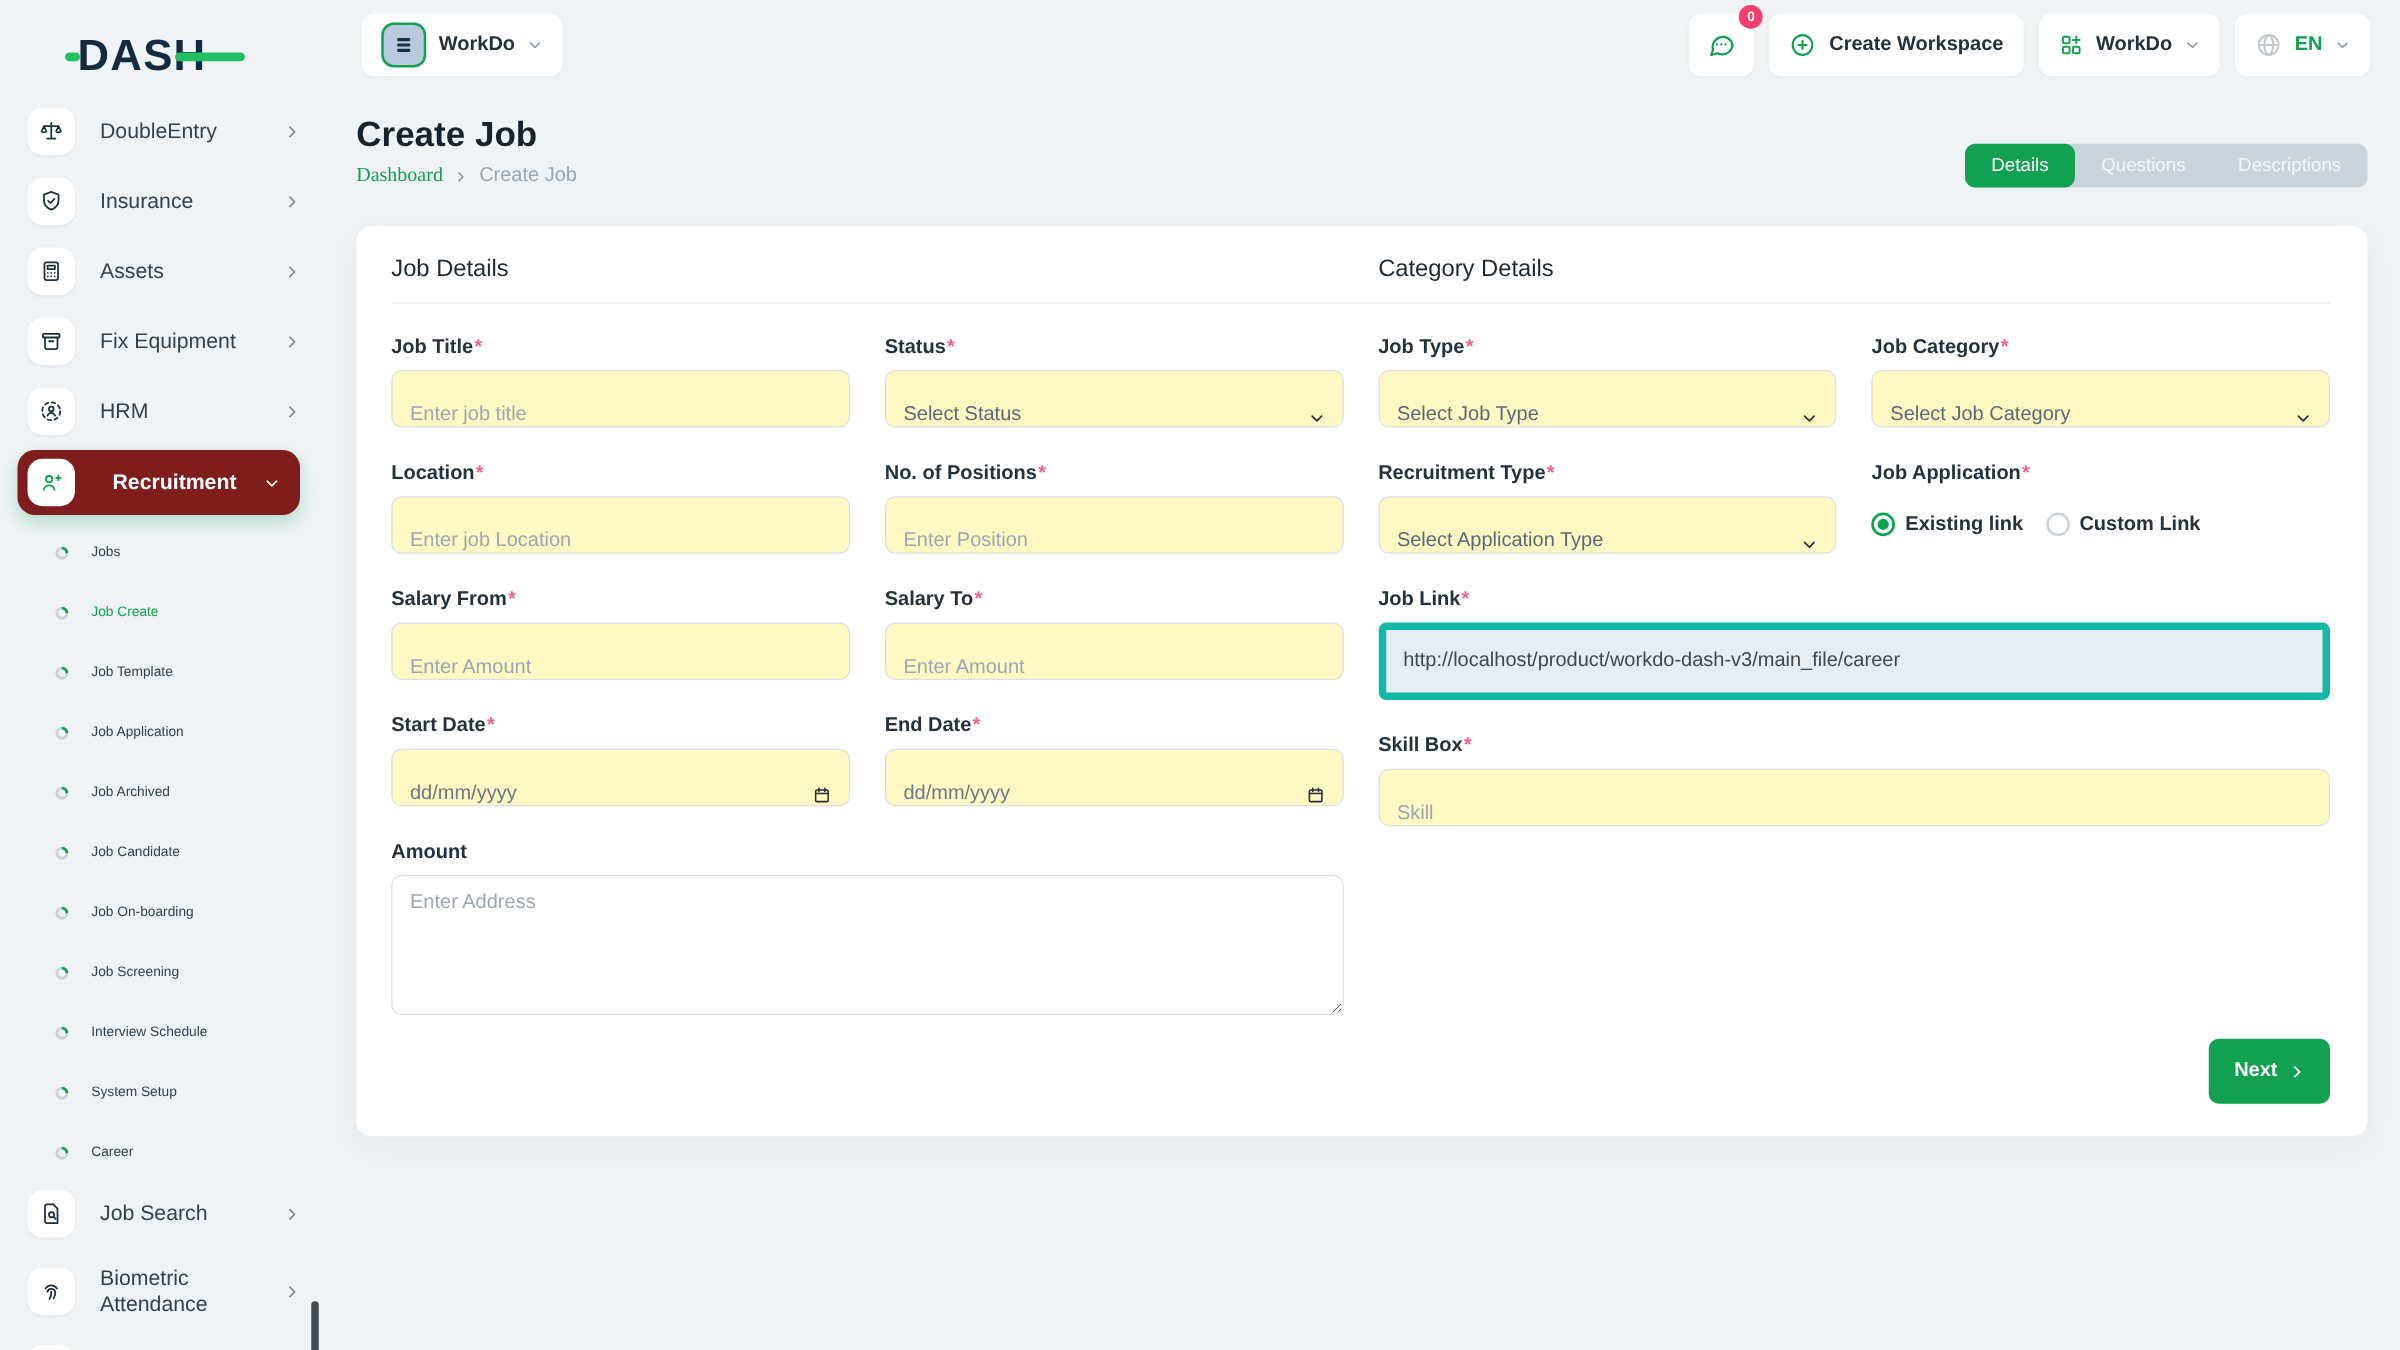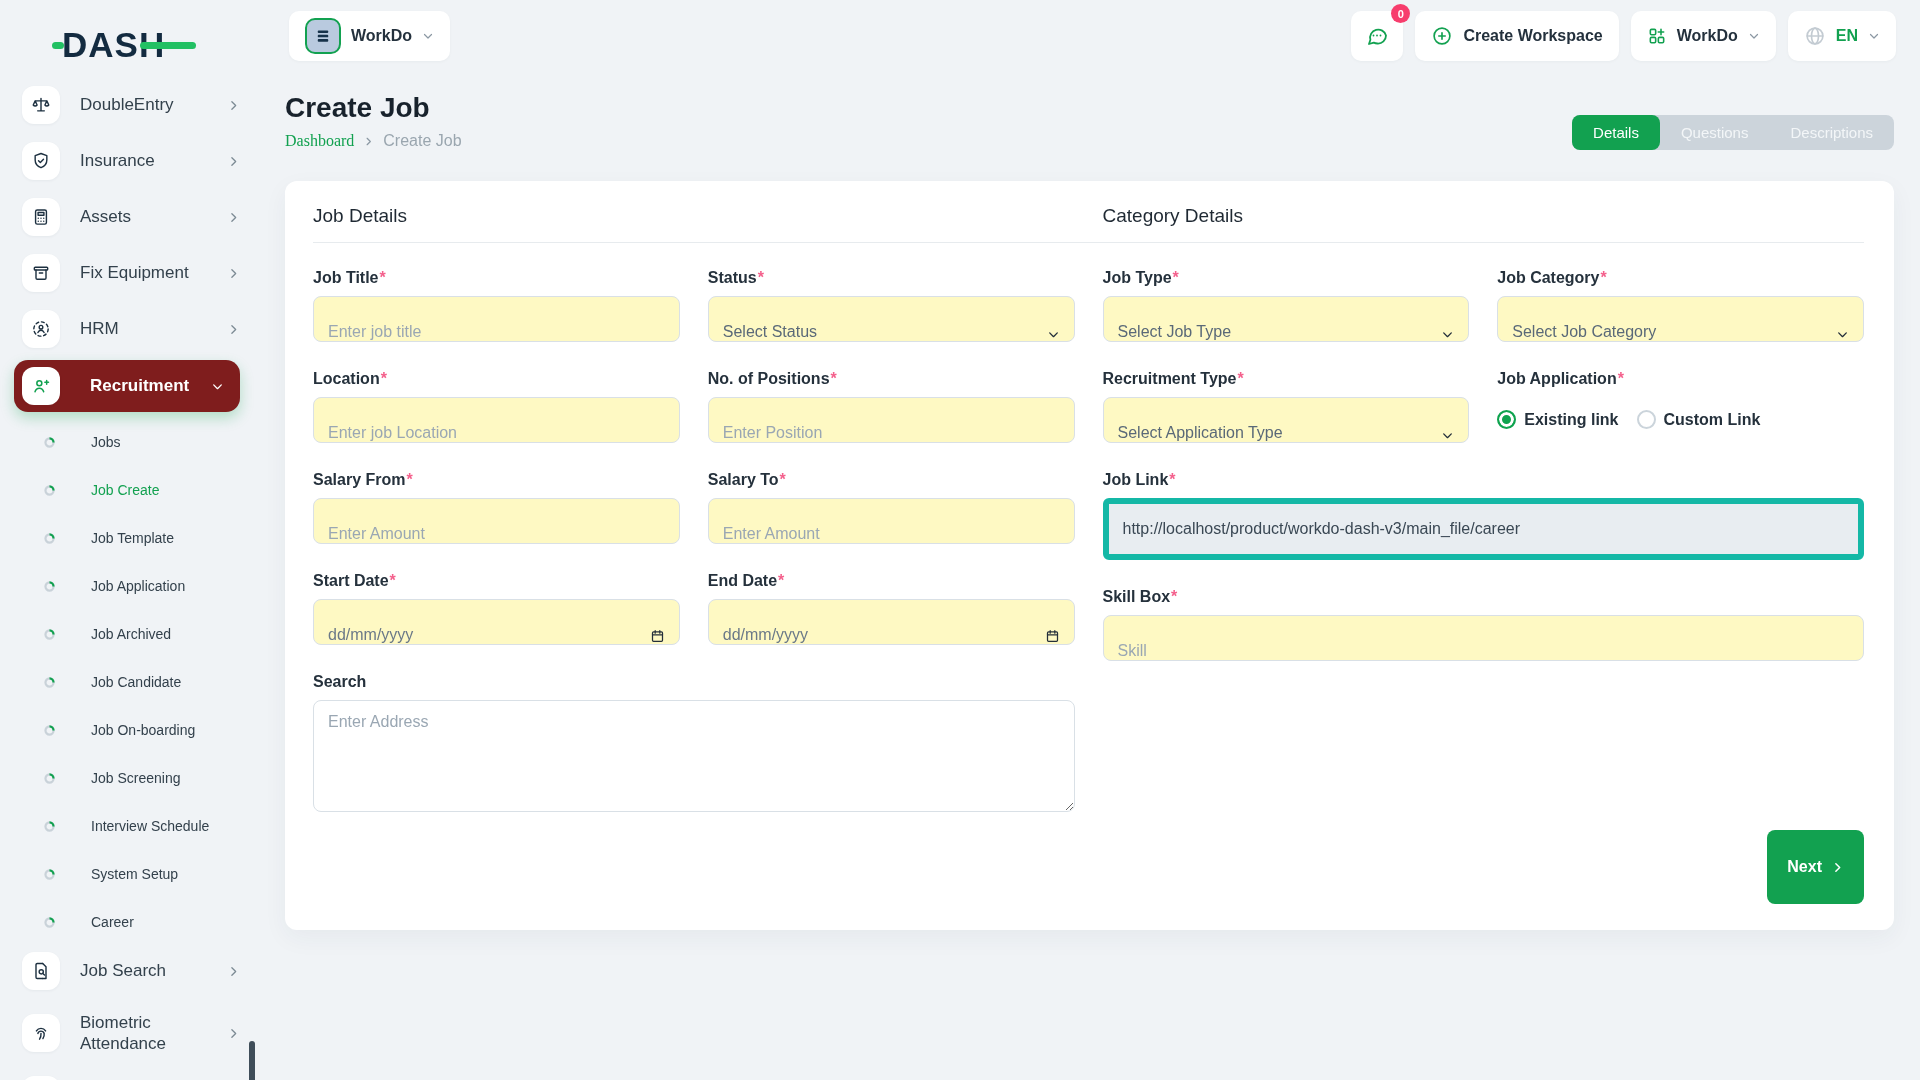--- a/index.html
+++ b/index.html
@@ -46,22 +46,22 @@
   .item .chev { color:#7c8a94; }
   .item.pill {
     background:#7f1d1d; border-radius:14px; margin:0 18px 6px 14px;
     height:52px; padding:0 16px 0 8px;
     box-shadow:0 6px 14px rgba(18,161,80,.28);
   }
   .item.pill .tile { color:#12a150; }
   .item.pill .label { color:#ffffff; font-weight:700; }
   .item.pill .chev { color:#ffffff; }
   .subitem {
-    display:flex; align-items:center; gap:36px; height:48px;
-    padding-left:44px; font-size:14px; color:#33414c; cursor:pointer;
+    display:flex; align-items:center; gap:18px; height:48px;
+    padding-left:44px; font-size:11px; color:#33414c; cursor:pointer;
   }
   .subitem.active { color:#12a150; }
   .scroll-thumb {
     position:absolute; right:3px; top:1041px; width:6px; height:52px;
     background:#3f4d59; border-radius:3px;
   }
 
   
   .main { flex:1; display:flex; flex-direction:column; }
   .topbar {
@@ -155,21 +155,21 @@
   .radios { display:flex; align-items:center; gap:18px; margin-top:22px; }
   .radio { display:flex; align-items:center; gap:8px; cursor:pointer; font-size:16px; font-weight:700; color:#25313c; }
   .radio input {
     appearance:none; -webkit-appearance:none; width:19px; height:19px; border-radius:50%;
     border:2px solid #cbd4db; background:#fff; margin:0; cursor:pointer;
   }
   .radio input:checked { border-color:#0ea34e; background:#0ea34e; box-shadow:inset 0 0 0 3px #ffffff; }
   .btn-row { display:flex; justify-content:flex-end; margin-top:14px; }
   .btn-next {
     display:flex; align-items:center; gap:9px; background:#12a150; color:#fff;
-    border:none; border-radius:8px; padding:28px 20px; font-size:16px; font-weight:600;
+    border:none; border-radius:8px; padding:17px 20px; font-size:16px; font-weight:600;
     cursor:pointer; font-family:"Liberation Sans", sans-serif;
   }
 </style>
 </head>
 <body>
 
 <aside class="sidebar">
   <div class="logo">
     <span class="logo-nub"></span>
     <span class="logo-text">DASH</span>
@@ -558,21 +558,21 @@
                 <span style="color:#242f3a">
                     <svg width="15" height="16" viewBox="0 0 24 24" fill="none" stroke="currentColor" stroke-width="2" stroke-linecap="round" stroke-linejoin="round">
                       <rect x="4" y="5.5" width="16" height="15" rx="1.6"></rect>
                       <path d="M4 10h16M8.3 3.5v4M15.7 3.5v4"></path>
                     </svg>
                   </span>
               </div>
             </div>
 
             <div class="span2">
-              <label class="flabel"><span>Search</span></label>
+              <label class="flabel"><span>Amount</span></label>
               <textarea placeholder="Enter Address" style=""></textarea>
             </div>
           </div>
         </div>
 
         <div class="half right">
           <div class="grid2">
             <div>
               <label class="flabel"><span>Job Type</span><span class="req">*</span></label>
               <div class="select">

